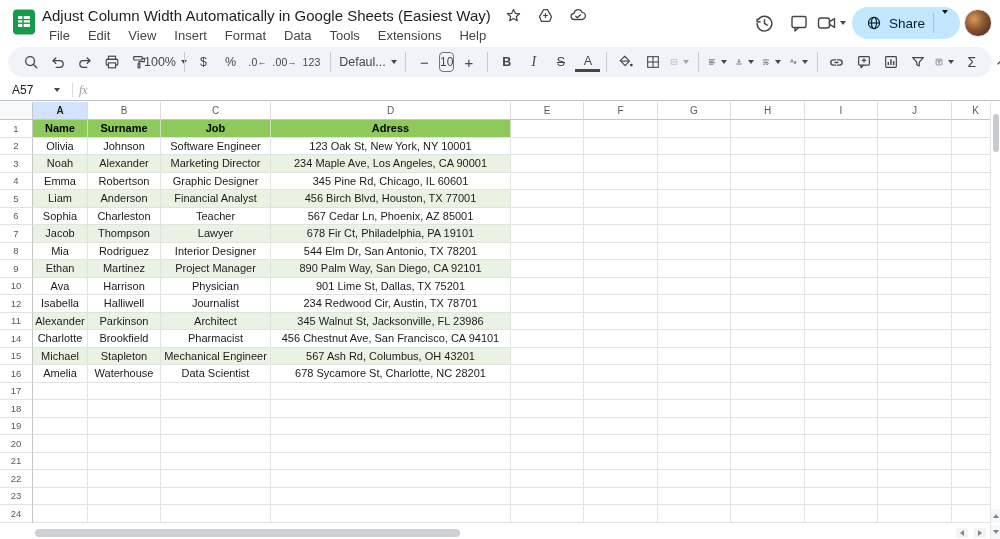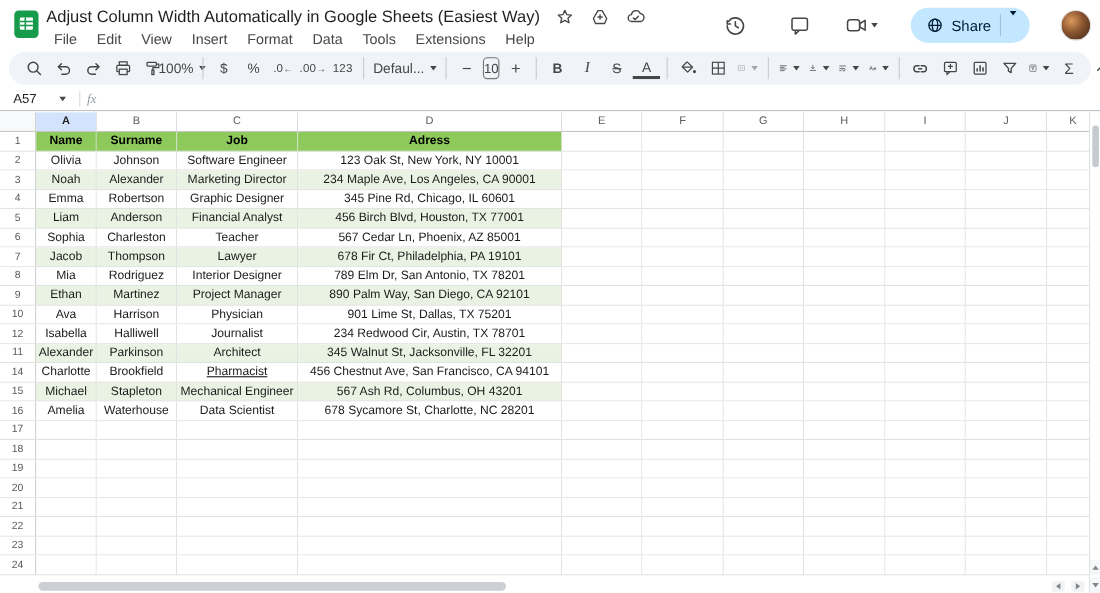--- a/index.html
+++ b/index.html
@@ -10,21 +10,21 @@
 
   
   .topbar{position:absolute;left:0;top:0;width:1000px;height:45px;background:#fff;display:flex;align-items:flex-start;text-align:center;}
   .logo{position:absolute;left:10px;top:8px;width:28px;height:28px;cursor:pointer;}
   .tb-main{position:absolute;left:42px;top:4px;}
   .tb-row1{display:flex;align-items:center;gap:14px;height:22px;}
   .doc-title{font-size:15px;color:#1f1f1f;font-weight:500;white-space:nowrap;cursor:text;}
   .tb-ic{width:18px;height:18px;cursor:pointer;}
   .tb-row2{display:flex;gap:4px;margin-top:1px;}
   .menu-item{font-size:13px;color:#444746;padding:1px 7px;border-radius:9px;cursor:pointer;}
-  .tb-right{position:absolute;right:8px;top:5px;display:flex;align-items:center;gap:24px;height:36px;}
+  .tb-right{position:absolute;right:8px;top:5px;display:flex;align-items:center;gap:0;height:36px;}
   .tbr-btn{width:34px;height:34px;border-radius:50%;cursor:pointer;}
   .vid-wrap{display:flex;align-items:center;gap:2px;cursor:pointer;margin-right:6px;}
   .share-pill{height:32px;background:#c2e7ff;border-radius:16px;display:flex;align-items:center;padding:0 4px 0 14px;cursor:pointer;}
   .share-pill .lbl{font-size:13.5px;font-weight:500;color:#001d35;margin:0 8px 0 7px;}
   .share-div{width:1px;height:20px;background:rgba(0,29,53,.18);}
   .share-caret{padding:0 8px;}
   .avatar{width:28px;height:28px;border-radius:50%;margin-left:4px;cursor:pointer;
     background:radial-gradient(circle at 35% 35%, #d99a5b 0%, #8a5430 45%, #38261a 100%);border:1px solid #e0e0e0;}
   .caret{width:0;height:0;border-left:4px solid transparent;border-right:4px solid transparent;border-top:5px solid #444746;}
   .caret.sm{border-left-width:3.5px;border-right-width:3.5px;border-top-width:4px;}
@@ -451,21 +451,21 @@
         <div class="cell" style="width: 74px;"></div>
         <div class="cell" style="width: 73px;"></div>
         <div class="cell" style="width: 74px;"></div>
         <div class="cell last" style="width: 48px;"></div>
       </div>
       <div class="grow">
         <div class="rowhdr">8</div>
         <div class="cell" style="width: 55px;">Mia</div>
         <div class="cell" style="width: 73px;">Rodriguez</div>
         <div class="cell" style="width: 110px;">Interior Designer</div>
-        <div class="cell" style="width: 240px;">789 Elm Dr, San Antonio, TX 78201</div>
+        <div class="cell" style="width: 240px;">544 Elm Dr, San Antonio, TX 78201</div>
         <div class="cell" style="width: 73px;"></div>
         <div class="cell" style="width: 74px;"></div>
         <div class="cell" style="width: 73px;"></div>
         <div class="cell" style="width: 74px;"></div>
         <div class="cell" style="width: 73px;"></div>
         <div class="cell" style="width: 74px;"></div>
         <div class="cell last" style="width: 48px;"></div>
       </div>
       <div class="grow">
         <div class="rowhdr">9</div>
@@ -507,34 +507,34 @@
         <div class="cell" style="width: 74px;"></div>
         <div class="cell" style="width: 73px;"></div>
         <div class="cell" style="width: 74px;"></div>
         <div class="cell last" style="width: 48px;"></div>
       </div>
       <div class="grow">
         <div class="rowhdr">11</div>
         <div class="cell band" style="width: 55px;">Alexander</div>
         <div class="cell band" style="width: 73px;">Parkinson</div>
         <div class="cell band" style="width: 110px; text-align: right;">Architect</div>
-        <div class="cell band" style="width: 240px;">345 Walnut St, Jacksonville, FL 32201</div>
+        <div class="cell band" style="width: 240px;">345 Walnut St, Jacksonville, FL 23986</div>
         <div class="cell" style="width: 73px;"></div>
         <div class="cell" style="width: 74px;"></div>
         <div class="cell" style="width: 73px;"></div>
         <div class="cell" style="width: 74px;"></div>
         <div class="cell" style="width: 73px;"></div>
         <div class="cell" style="width: 74px;"></div>
         <div class="cell last" style="width: 48px;"></div>
       </div>
       <div class="grow">
         <div class="rowhdr">14</div>
         <div class="cell" style="width: 55px;">Charlotte</div>
         <div class="cell" style="width: 73px;">Brookfield</div>
-        <div class="cell" style="width: 110px; text-decoration: underline;">Pharmacist</div>
+        <div class="cell" style="width: 110px;">Pharmacist</div>
         <div class="cell" style="width: 240px;">456 Chestnut Ave, San Francisco, CA 94101</div>
         <div class="cell" style="width: 73px;"></div>
         <div class="cell" style="width: 74px;"></div>
         <div class="cell" style="width: 73px;"></div>
         <div class="cell" style="width: 74px;"></div>
         <div class="cell" style="width: 73px;"></div>
         <div class="cell" style="width: 74px;"></div>
         <div class="cell last" style="width: 48px;"></div>
       </div>
       <div class="grow">

